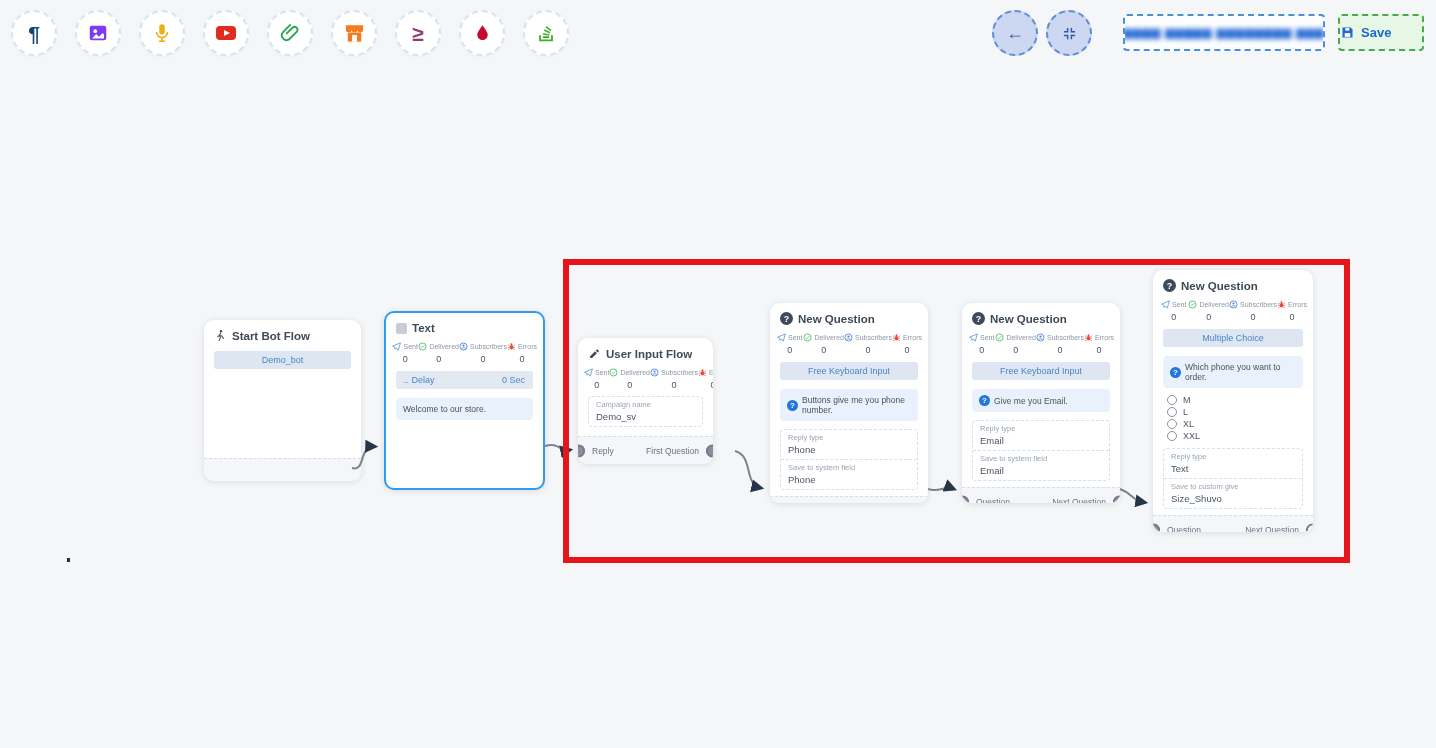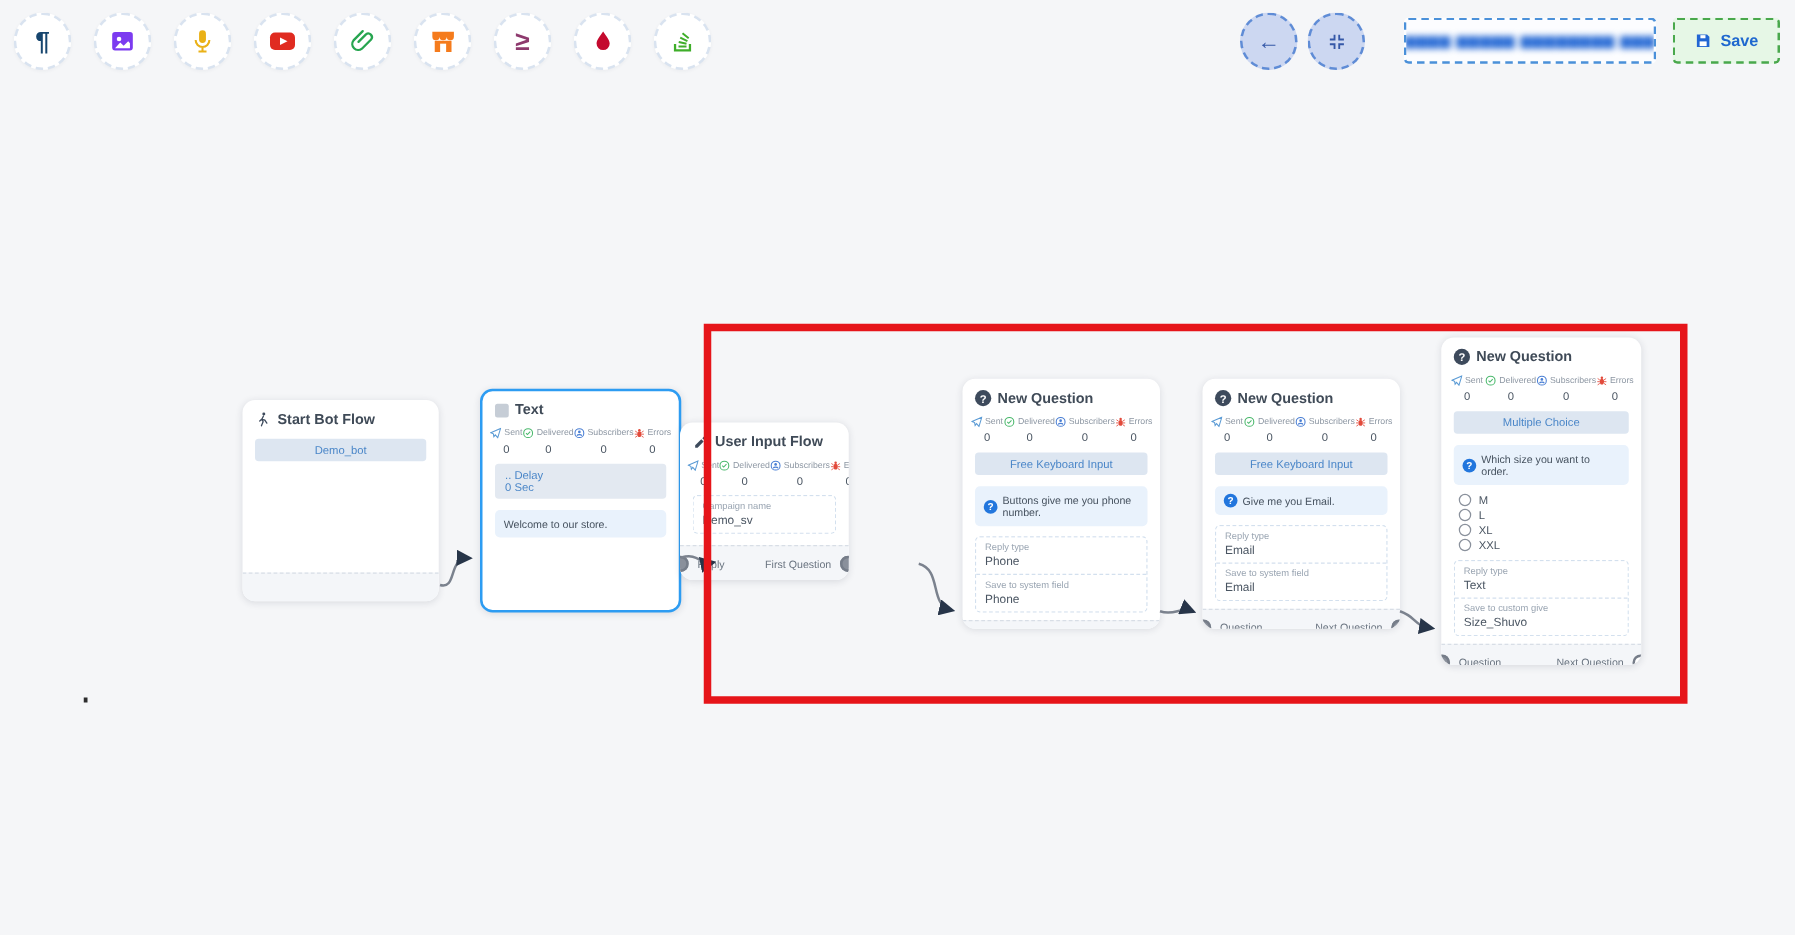--- a/index.html
+++ b/index.html
@@ -26,40 +26,40 @@
   }
   .flow-name-box {
     position: absolute; top: 14px; left: 1123px; width: 202px; height: 37px;
     border: 2px dashed #4a90d9; border-radius: 4px; background: #fcfdff;
     display: flex; align-items: center; justify-content: center; overflow: hidden;
   }
   .masked { filter: blur(2.5px); color: #2e6fd6; font-size: 11px; font-weight: 600; letter-spacing: 1px; white-space: nowrap; }
   .save-btn {
     position: absolute; top: 14px; left: 1338px; width: 86px; height: 37px;
     border: 2px dashed #49a84c; border-radius: 4px; background: #e6f7e6;
-    display: flex; align-items: center; justify-content: center; gap: 6px;
+    display: flex; align-items: center; gap: 6px;
     color: #1f68cf; font-size: 13px; font-weight: 600; cursor: pointer;
   }
   
   .node {
     position: absolute; background: #fff; border-radius: 10px; z-index: 2;
     box-shadow: 0 1px 6px rgba(40,50,70,.13);
     display: flex; flex-direction: column; overflow: hidden;
   }
   .node-header { display:flex; align-items:center; gap:5px; padding:9px 10px 4px; font-size:11.5px; font-weight:700; color:#3f4a57; }
   .hicon { width:13px; height:13px; flex:none; display:inline-flex; }
   .sq-icon { width:11px; height:11px; background:#c6cdd6; border-radius:2px; flex:none; }
   .q-circle { width:13px; height:13px; border-radius:50%; background:#3d4a5c; color:#fff; font-size:9px; font-weight:700; display:inline-flex; align-items:center; justify-content:center; flex:none; }
   .stats { display:flex; padding:4px 6px 2px; }
   .stat { flex:1; display:flex; flex-direction:column; align-items:center; }
   .stat-top { display:flex; align-items:center; gap:2px; font-size:7px; color:#8d97a3; white-space:nowrap; }
   .stat-top svg { width:9px; height:9px; flex:none; }
   .stat-val { font-size:9px; color:#4a5562; margin-top:3px; }
   .pill { margin:5px 10px; background:#dde6f1; color:#4a86c8; text-align:center; font-size:9px; padding:4px 2px; border-radius:3px; cursor:pointer; }
-  .delay { margin:5px 10px; background:#e3e9f1; border-radius:3px; display:flex; justify-content:center; padding:4px 8px; font-size:9px; color:#4a86c8;flex-direction:column; }
+  .delay { margin:5px 10px; background:#e3e9f1; border-radius:3px; display:flex; justify-content:space-between; padding:4px 8px; font-size:9px; color:#4a86c8; }
   .bubble { margin:4px 10px; background:#e9f2fc; color:#46525f; font-size:8.5px; padding:6px 7px; border-radius:4px; display:flex; gap:4px; align-items:center; }
   .q-badge { width:11px; height:11px; border-radius:50%; background:#2276dd; color:#fff; font-size:8px; font-weight:700; display:inline-flex; align-items:center; justify-content:center; flex:none; }
   .fieldbox { margin:4px 10px 6px; border:1px dashed #d3e0ee; border-radius:4px; }
   .fieldgroup { padding:3px 7px 4px; border-bottom:1px dashed #d3e0ee; }
   .fieldgroup:last-child { border-bottom:none; }
   .flabel { font-size:7.5px; color:#9aa5b2; margin-bottom:2px; }
   .fvalue { font-size:9.5px; color:#4a5562; }
   .opts { padding:2px 0; }
   .opt { display:flex; align-items:center; gap:6px; padding:1px 14px; font-size:9px; color:#4a5562; height:12px; }
   .radio { width:10px; height:10px; border:1.5px solid #8a919c; border-radius:50%; background:#fff; flex:none; cursor:pointer; }
@@ -173,21 +173,21 @@
       <path d="M0 0 L10 5 L0 10 z" fill="#273549"></path>
     </marker>
   </defs>
   <path d="M352,468 C366,472 358,446 375,446.5" fill="none" stroke="#7b828e" stroke-width="2" marker-end="url(#arrow)"></path>
   <path d="M545,446 C559,442 560,452 570,450" fill="none" stroke="#7b828e" stroke-width="2" marker-end="url(#arrow)"></path>
   <path d="M735,451 C754,456 743,484 761,488 " fill="none" stroke="#7b828e" stroke-width="2" marker-end="url(#arrow)"></path>
   <path d="M928,489 C940,493 944,485 954,489" fill="none" stroke="#7b828e" stroke-width="2" marker-end="url(#arrow)"></path>
   <path d="M1120,489 C1134,494 1130,500 1145,502.5" fill="none" stroke="#7b828e" stroke-width="2" marker-end="url(#arrow)"></path>
 </svg>
 
-<div class="node" id="node-start" style="left:194px;top:320px;width:157px;height:161px">
+<div class="node" id="node-start" style="left:204px;top:320px;width:157px;height:161px">
   <div class="node-header">
     <span class="hicon">
         <svg viewBox="0 0 24 24">
           <circle cx="13" cy="4" r="2.2" fill="#3d4a5c"></circle>
           <path d="M12.5 7l-2.5 5 2 3.5-2.5 6M10 12l4.5 1 3 4.5M10.2 11.5L7 14.5" stroke="#3d4a5c" stroke-width="1.9" fill="none" stroke-linecap="round"></path>
         </svg>
       </span>
     <span>Start Bot Flow</span>
   </div>
   <div class="pill">Demo_bot</div>
@@ -246,21 +246,21 @@
   </div>
   <div class="delay">
     <span>.. Delay</span>
     <span>0 Sec</span>
   </div>
   <div class="bubble">
     <span>Welcome to our store.</span>
   </div>
 </div>
 
-<div class="node" id="node-uif" style="left:544px;top:338px;width:135px;height:126px">
+<div class="node" id="node-uif" style="left:578px;top:338px;width:135px;height:126px">
   <div class="node-header">
     <span class="hicon">
         <svg viewBox="0 0 24 24">
           <path d="M4 17l9-9 3.5 3.5-9 9H4z" fill="#3d4a5c"></path>
           <path d="M14.5 6.5l2.5-2.5 3.5 3.5-2.5 2.5z" fill="#3d4a5c"></path>
         </svg>
       </span>
     <span>User Input Flow</span>
   </div>
   <div class="stats">
@@ -507,21 +507,21 @@
             <path d="M5 7 2 5M5 9.5H1.5M5 12l-3 2M11 7l3-2M11 9.5h3.5M11 12l3 2" stroke="#e24a3b" stroke-width="1.2"></path>
           </svg>
           <span>Errors</span>
         </div>
         <div class="stat-val">0</div>
       </div>
   </div>
   <div class="pill">Multiple Choice</div>
   <div class="bubble">
     <span class="q-badge">?</span>
-    <span>Which size you want to order.</span>
+    <span>Which phone you want to order.</span>
   </div>
   <div class="opts">
     <div class="opt">
         <span class="radio"></span>
         <span>M</span>
       </div>
     <div class="opt">
         <span class="radio"></span>
         <span>L</span>
       </div>

